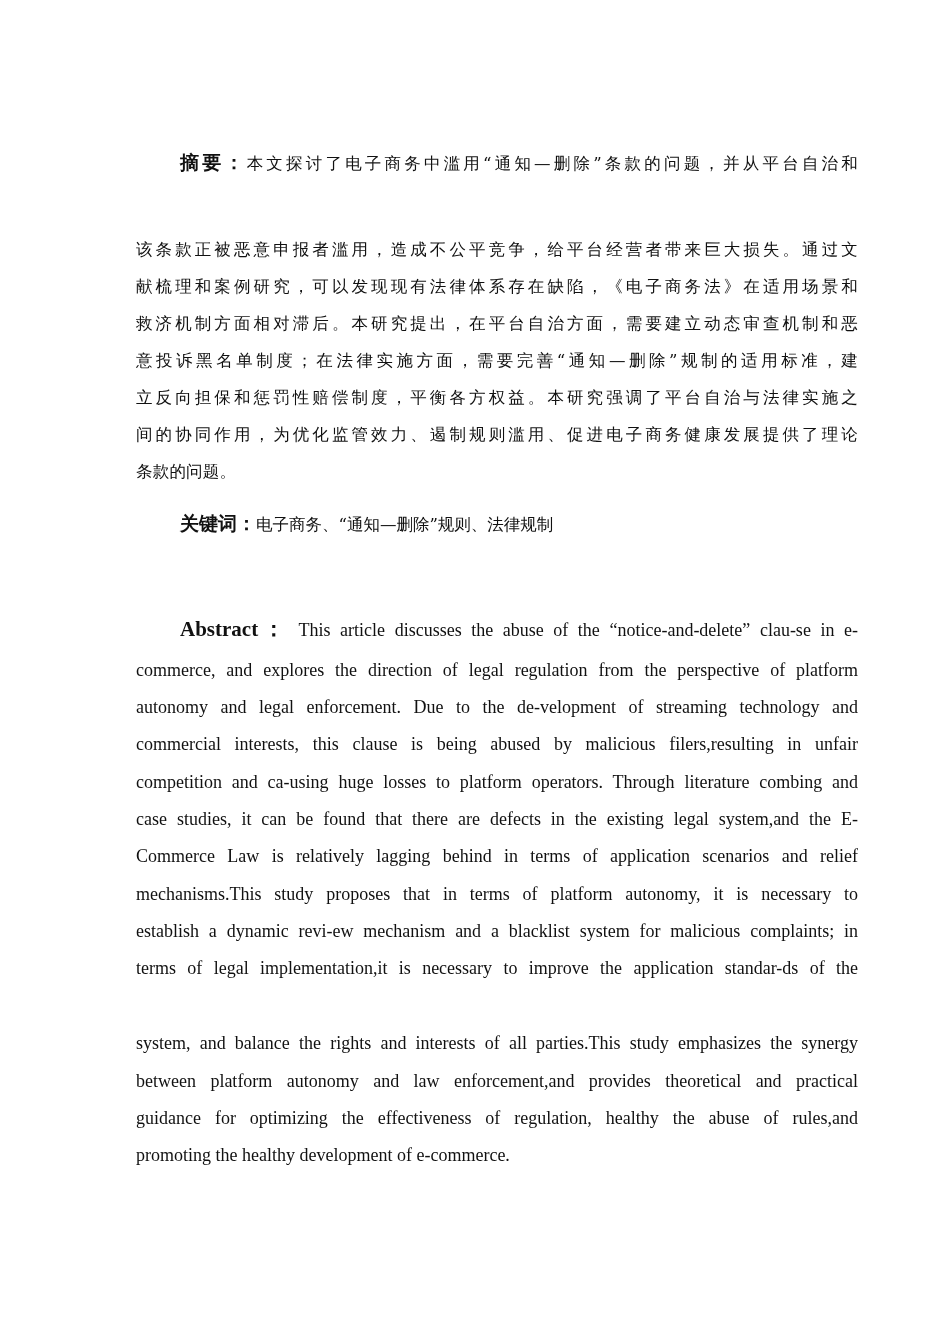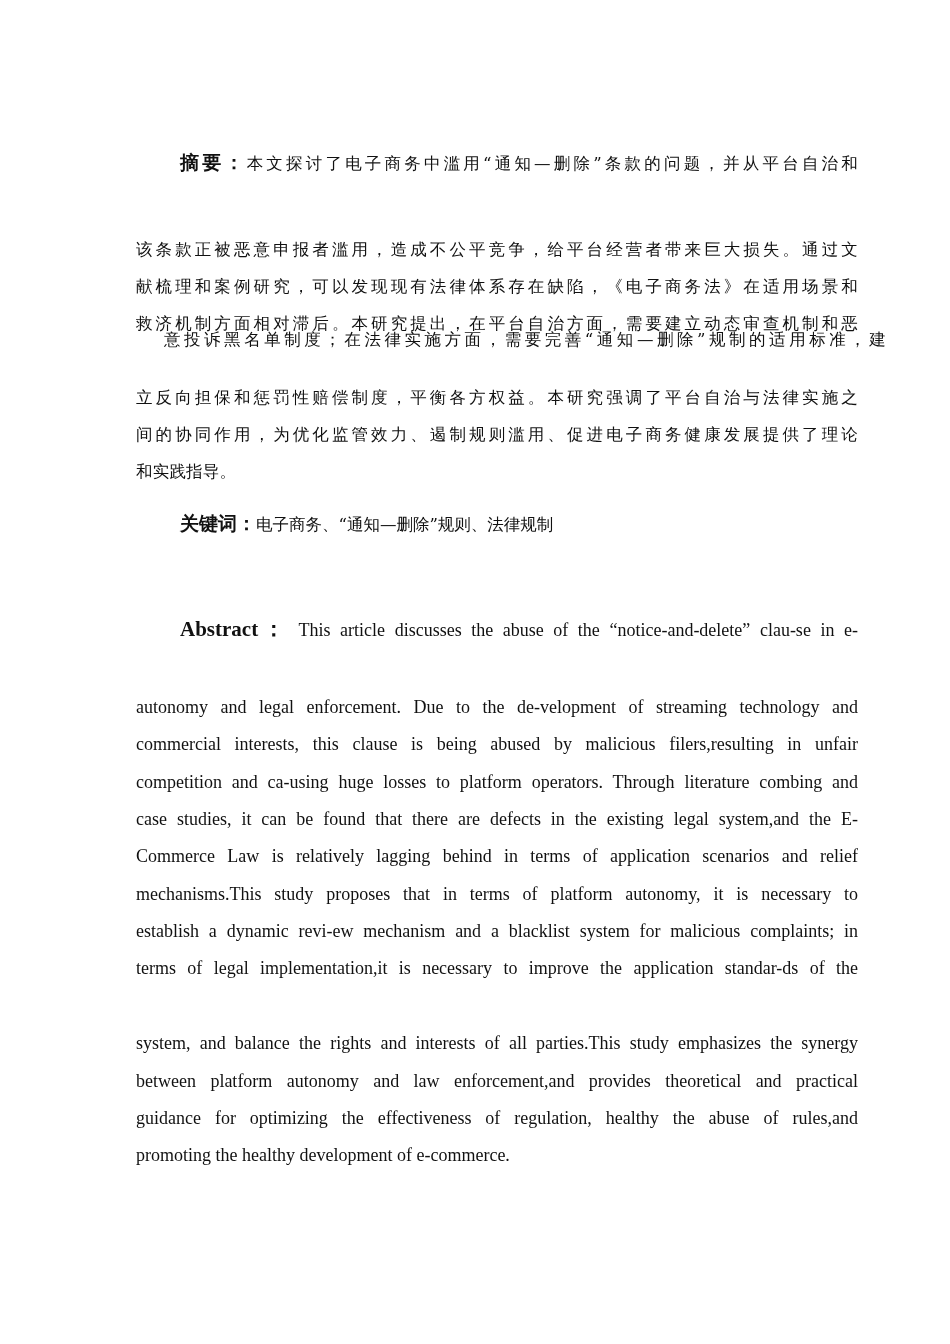--- a/index.html
+++ b/index.html
@@ -27,28 +27,29 @@
   </style>
 </head>
 <body>
 
 <div class="page">
 
   <div class="zh-line first" style="top:152px;"><span class="zh-label">摘要：</span><span>本文探讨了电子商务中滥用“通知—删除”条款的问题，并从平台自治和</span></div>
   <div class="zh-line" style="top:240px;">该条款正被恶意申报者滥用，造成不公平竞争，给平台经营者带来巨大损失。通过文</div>
   <div class="zh-line" style="top:277px;">献梳理和案例研究，可以发现现有法律体系存在缺陷，《电子商务法》在适用场景和</div>
   <div class="zh-line" style="top:314px;">救济机制方面相对滞后。本研究提出，在平台自治方面，需要建立动态审查机制和恶</div>
-  <div class="zh-line" style="top:330px;margin-left:28px;">意投诉黑名单制度；在法律实施方面，需要完善“通知—删除”规制的适用标准，建</div>
+  <div class="zh-line" style="top:351px;">意投诉黑名单制度；在法律实施方面，需要完善“通知—删除”规制的适用标准，建</div>
   <div class="zh-line" style="top:388px;">立反向担保和惩罚性赔偿制度，平衡各方权益。本研究强调了平台自治与法律实施之</div>
   <div class="zh-line" style="top:425px;">间的协同作用，为优化监管效力、遏制规则滥用、促进电子商务健康发展提供了理论</div>
-  <div class="zh-line last" style="top:462px;">和实践指导。</div>
+  <div class="zh-line last" style="top:462px;">条款的问题。</div>
 
   <div class="kw-line" style="top:512px;"><span class="zh-label">关键词：</span><span>电子商务、“通知—删除”规则、法律规制</span></div>
 
   <div class="en-line first" style="top:608px;margin-top:10px;"><span class="en-label">Abstract：</span> <span>This article discusses the abuse of the “notice-and-delete” clau-se in e-</span></div>
+  <div class="en-line" style="top:659px;">commerce, and explores the direction of legal regulation from the perspective of platform</div>
   <div class="en-line" style="top:696px;">autonomy and legal enforcement. Due to the de-velopment of streaming technology and</div>
   <div class="en-line" style="top:733px;">commercial interests, this clause is being abused by malicious filers,resulting in unfair</div>
   <div class="en-line" style="top:771px;">competition and ca-using huge losses to platform operators. Through literature combing and</div>
   <div class="en-line" style="top:845px;">Commerce Law is relatively lagging behind in terms of application scenarios and relief</div>
   <div class="en-line" style="top:808px;">case studies, it can be found that there are defects in the existing legal system,and the E-</div>
   <div class="en-line" style="top:883px;">mechanisms.This study proposes that in terms of platform autonomy, it is necessary to</div>
   <div class="en-line" style="top:920px;">establish a dynamic revi-ew mechanism and a blacklist system for malicious complaints; in</div>
   <div class="en-line" style="top:957px;">terms of legal implementation,it is necessary to improve the application standar-ds of the</div>
   <div class="en-line" style="top:1032px;">system, and balance the rights and interests of all parties.This study emphasizes the synergy</div>
   <div class="en-line" style="top:1070px;">between platform autonomy and law enforcement,and provides theoretical and practical</div>

